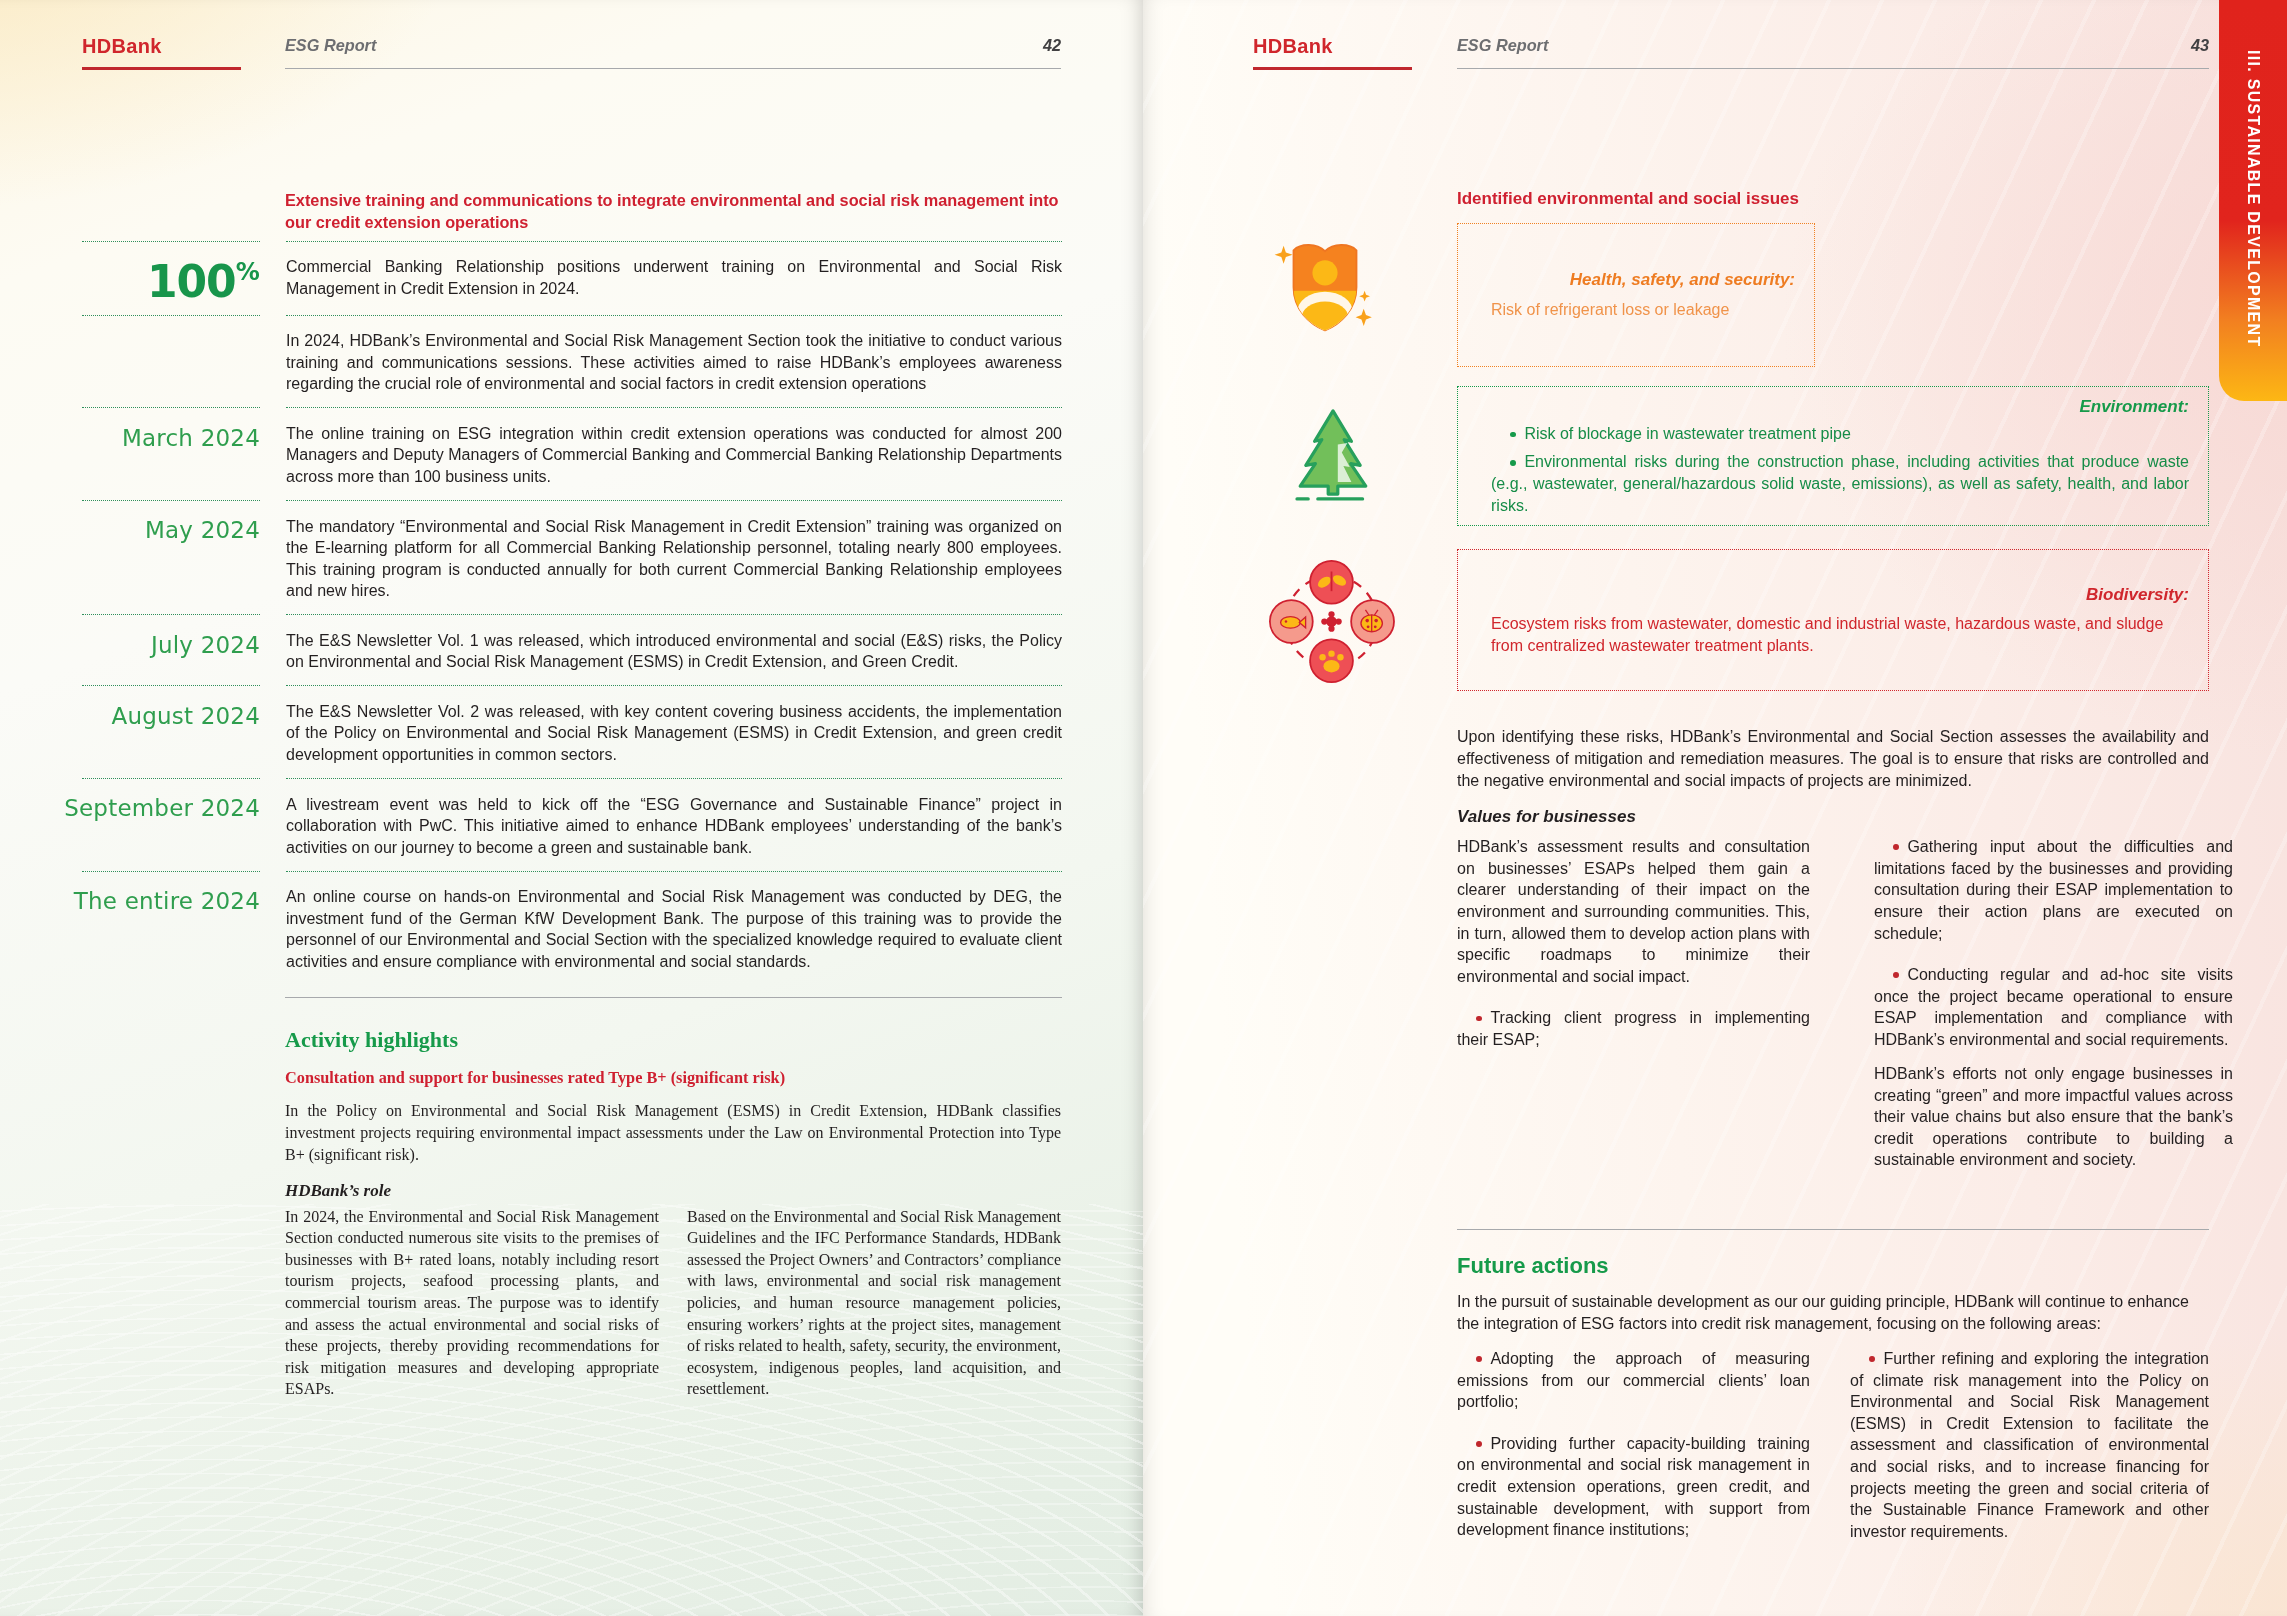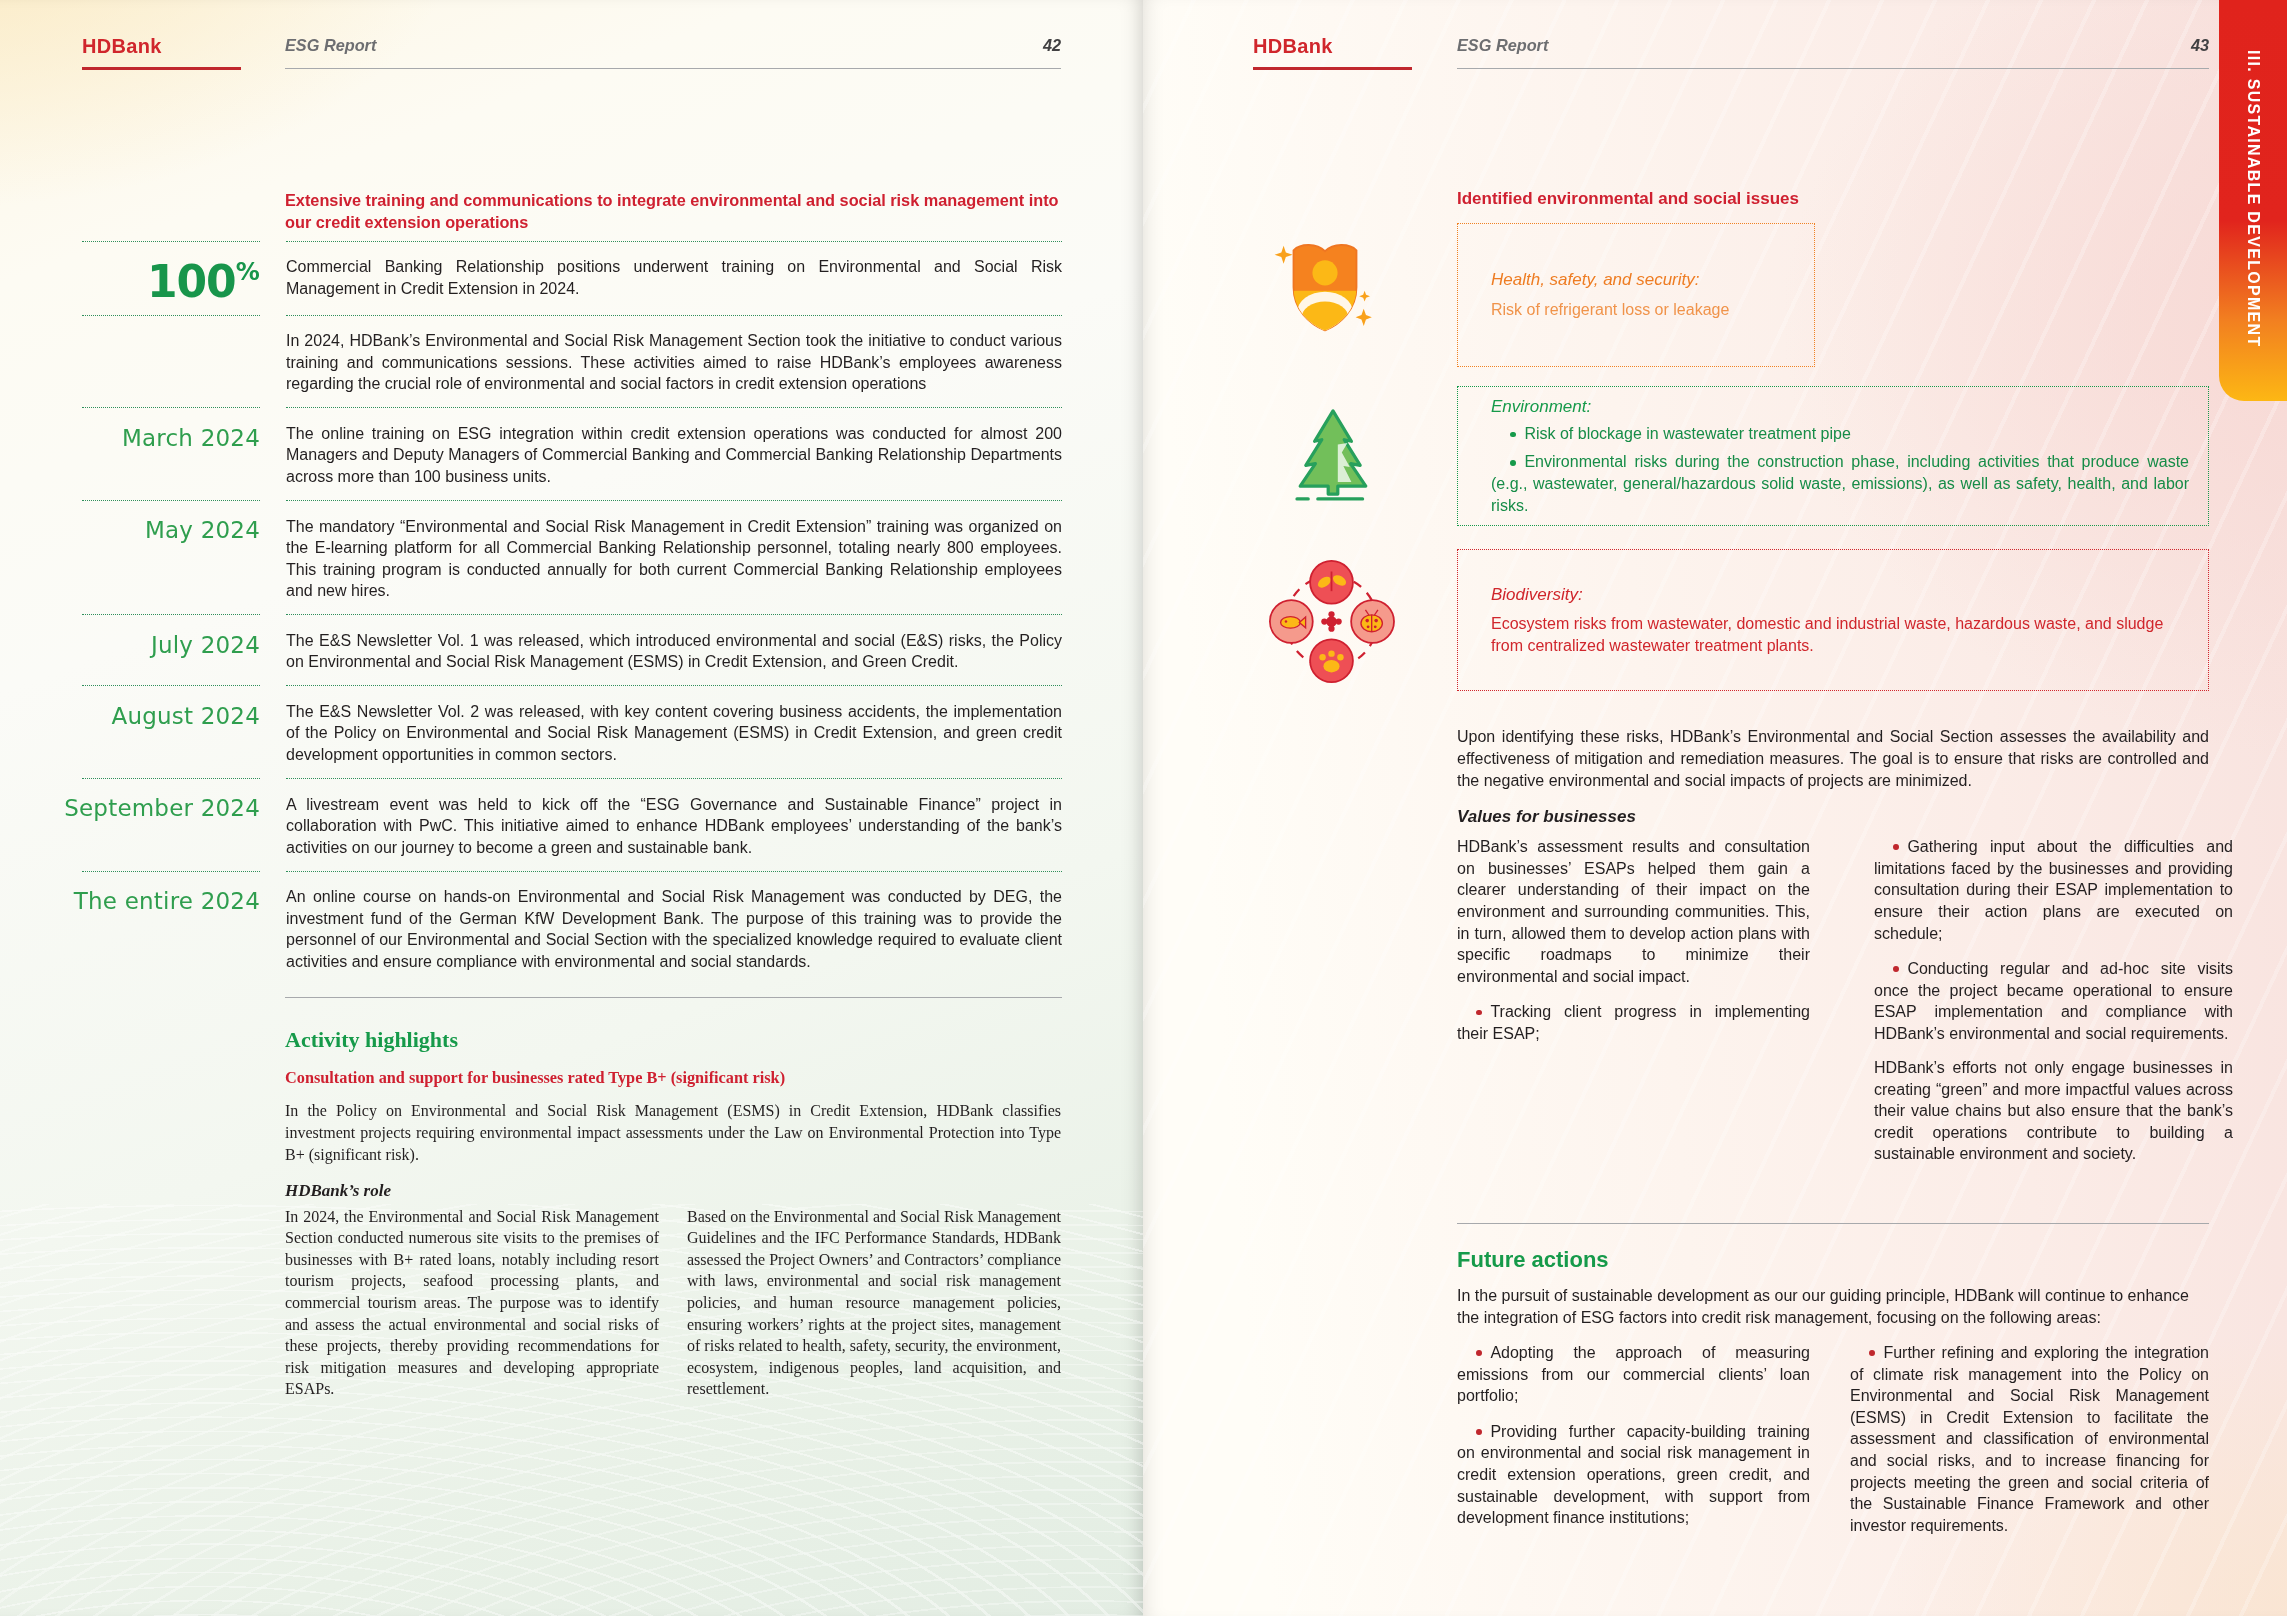--- a/index.html
+++ b/index.html
@@ -57,31 +57,31 @@
   .two-col { display:grid; grid-template-columns:1fr 1fr; column-gap:28px; margin-top:5px; }
   .two-col .col .body-p:first-child { margin-top:0; }
 
   
   .r-content { position:absolute; left:314px; top:189px; width:752px; }
   .issues-heading { color:#cf2030; font-weight:bold; font-size:17px; }
   .issue-box { border:1.9px dotted; padding:9.6px 19px 9.6px 33px; display:flex; flex-direction:column; justify-content:center; }
   .box-health { border-color:#f08223; width:358px; height:144px; margin-top:14.4px; }
   .box-env    { border-color:#169a4a; width:752px; height:140px; margin-top:19px; }
   .box-bio    { border-color:#d0262c; width:752px; height:142px; margin-top:23px; }
-  .box-title { font-weight:normal; font-style:italic; font-size:17px; }
+  .box-title { font-weight:bold; font-style:italic; font-size:17px;text-align:right; }
   .box-health .box-title, .box-health .box-line { color:#ee7c22; }
   .box-health .box-line { color:#f0934a; }
   .box-env .box-title { color:#169a4a; }
   .box-env .box-line, .box-env .bullet { color:#168c47; }
   .box-bio .box-title { color:#d0262c; }
   .box-bio .box-line { color:#d0262c; }
   .box-line { font-size:16px; line-height:21.6px; margin-top:8.6px; }
   .issue-box .bullet { margin-top:6.7px; }
 
-  .bullet { font-size:16px; line-height:21.6px; text-align:justify; margin-top:14px; }
+  .bullet { font-size:16px; line-height:21.6px; text-align:justify; margin-top:20px; }
   .b-dot { display:inline-block; width:5.8px; height:5.8px; border-radius:50%; background:#c0272d; margin:0 8.6px 1.9px 19px; }
   .b-dot.green { background:#169a4a; }
 
   .r-icons { position:absolute; left:0; top:0; width:1144px; height:1617px; pointer-events:none; }
   .icon-slot { position:absolute; }
 
   .vals-cols { display:grid; grid-template-columns:353px 359px; column-gap:64px; margin-top:9.6px; }
   .vals-cols .body-p:first-child { margin-top:0; }
   .fut-cols { display:grid; grid-template-columns:353px 359px; column-gap:40px; margin-top:13.4px; }
 

